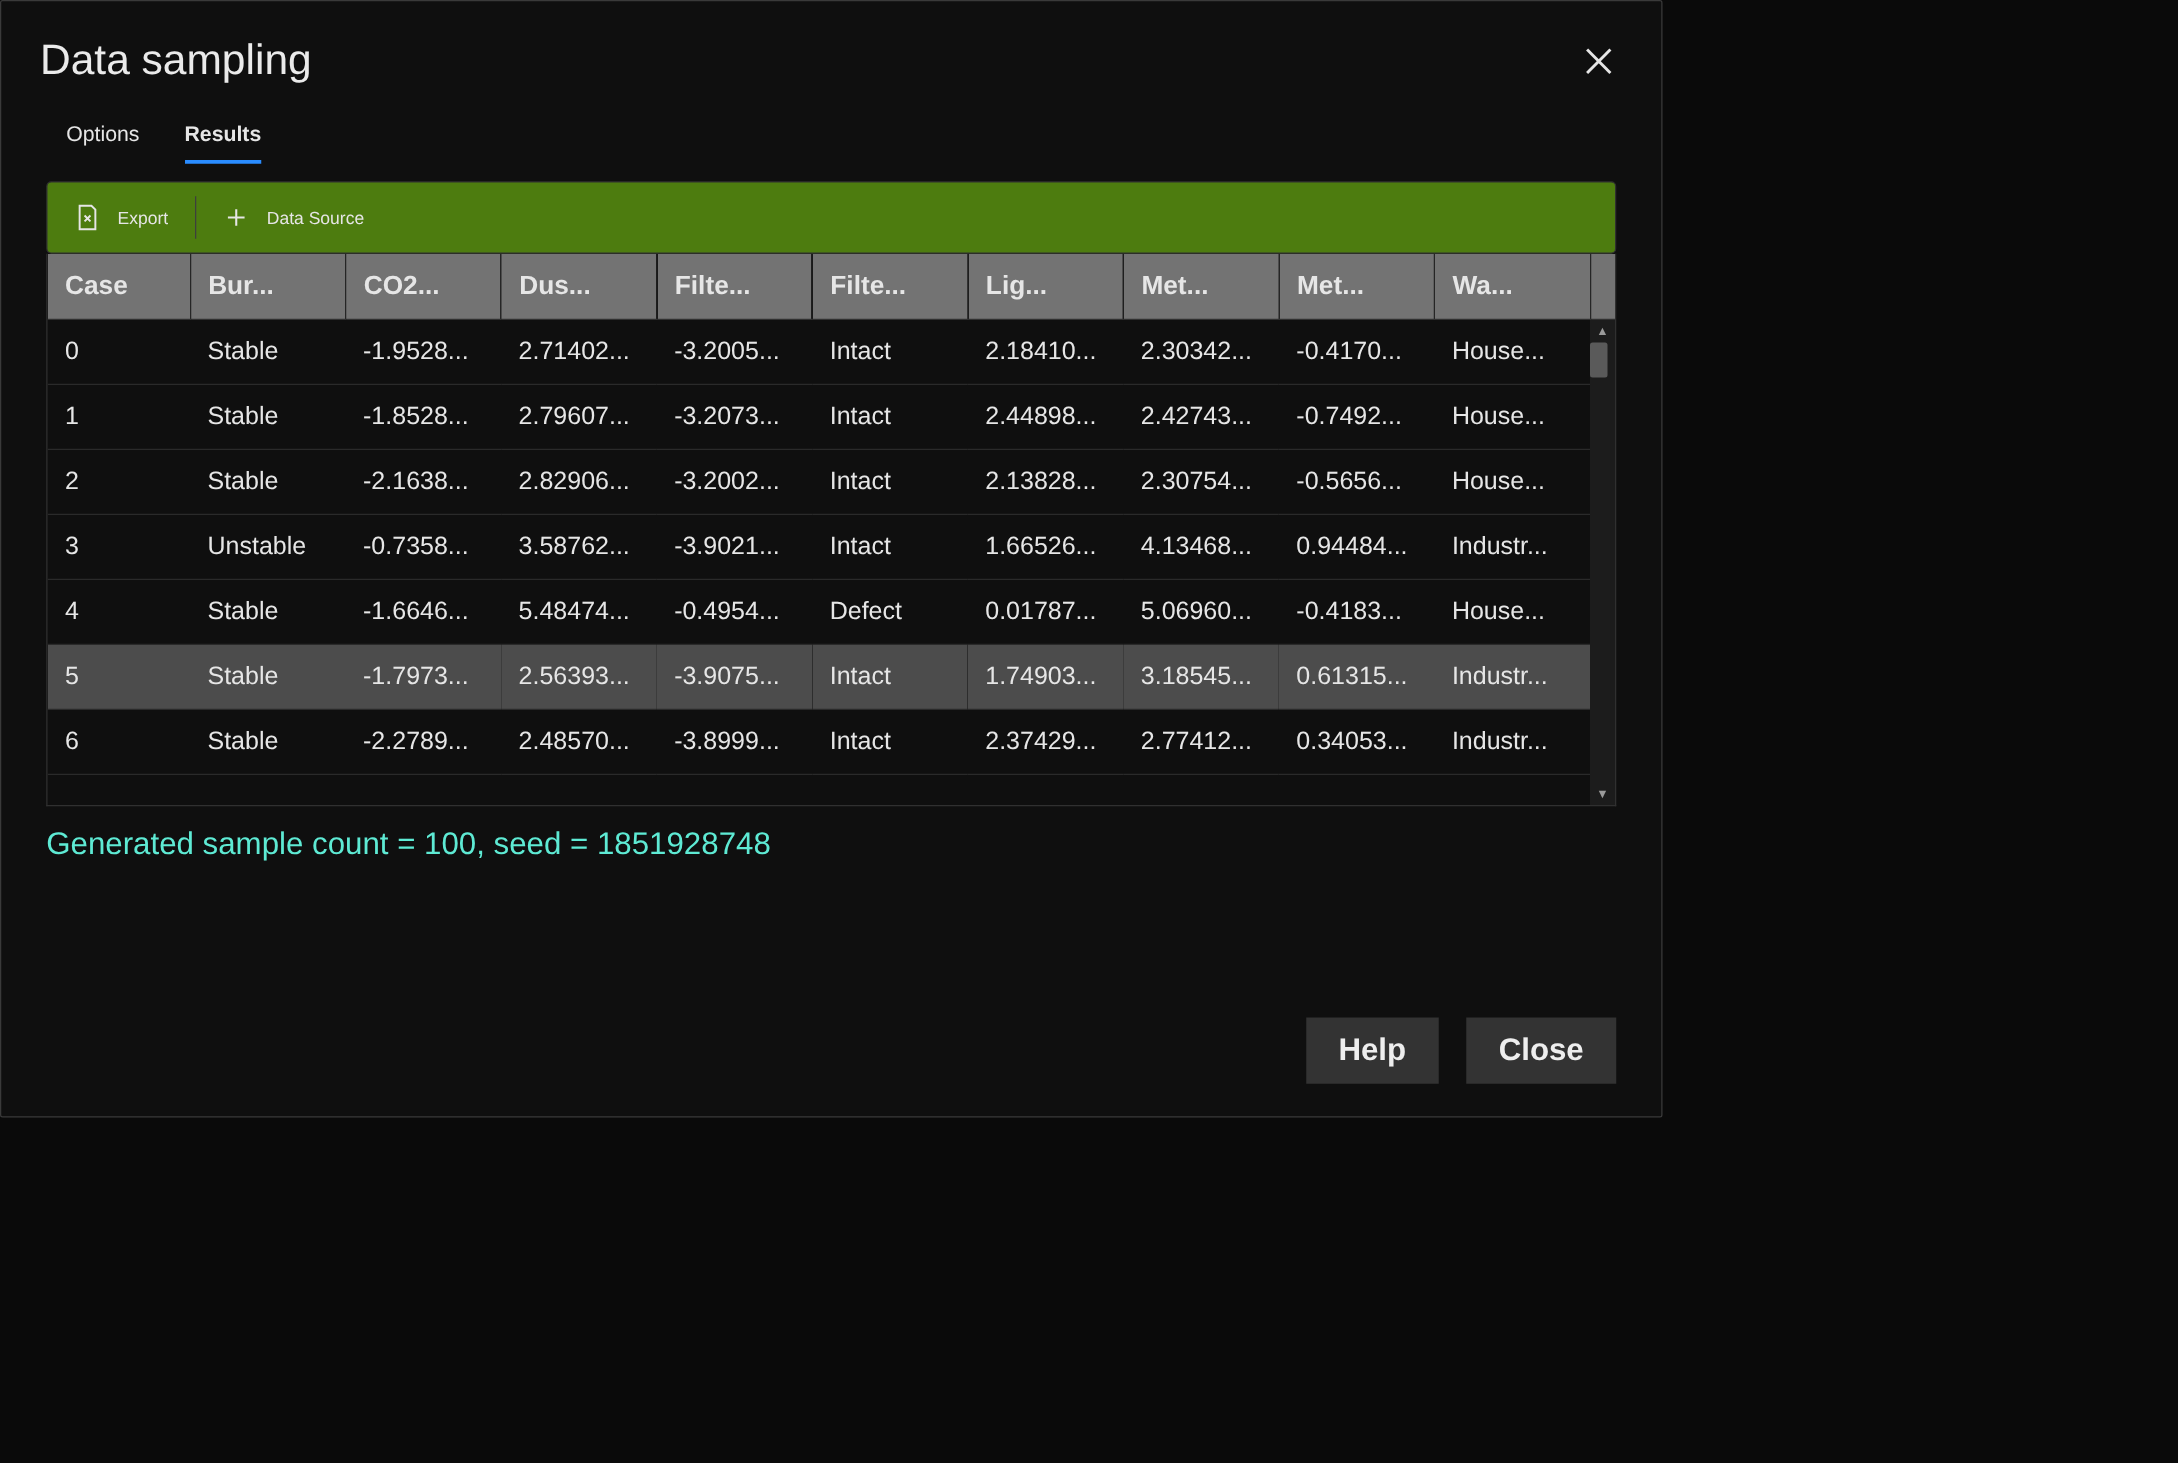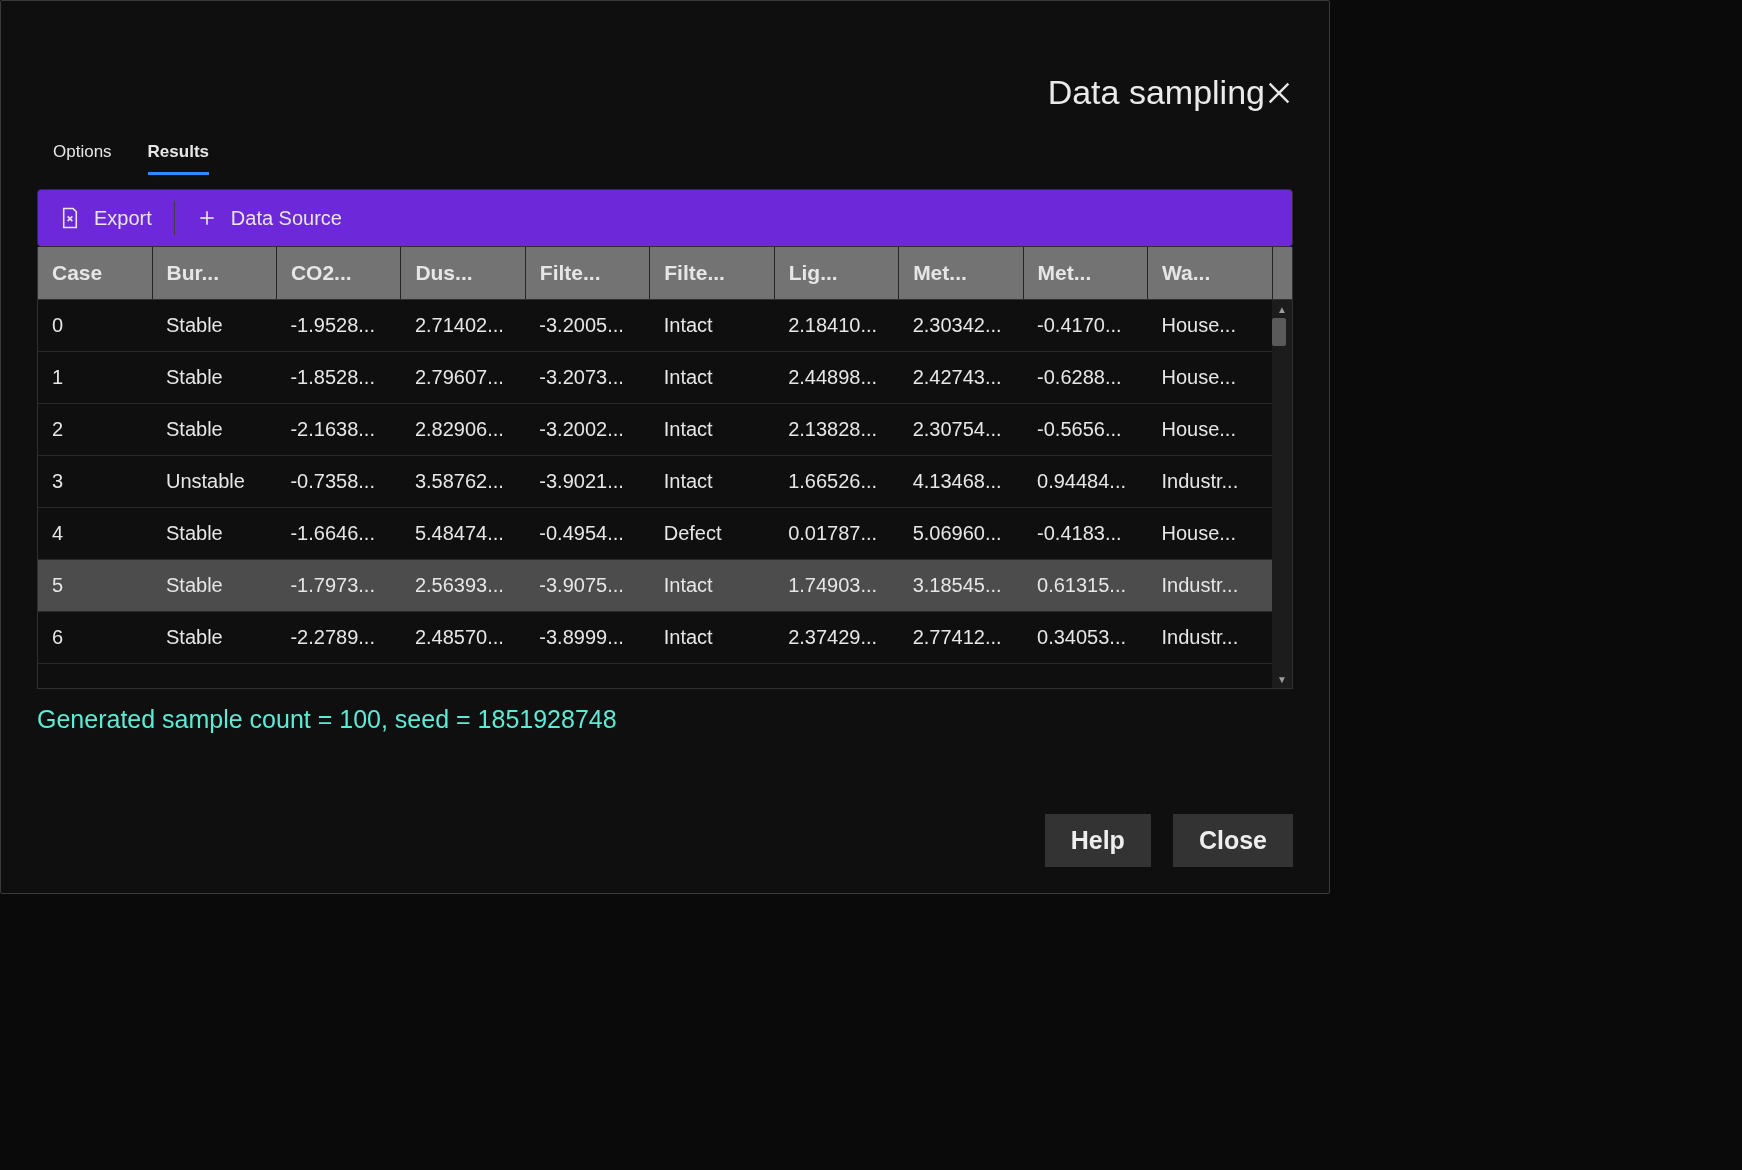--- a/index.html
+++ b/index.html
@@ -18,23 +18,22 @@
     background: #0f0f0f;
     border: 1px solid #3a3a3a;
     border-radius: 2px;
     position: relative;
     display: flex;
     flex-direction: column;
   }
   .titlebar {
     display: flex;
     align-items: center;
-    justify-content: flex-end;
+    justify-content: space-between;
     padding: 28px 36px 12px 31px;
-    margin-top: 44px;
   }
   .titlebar h1 {
     font-size: 34px;
     font-weight: 500;
     color: #eaeaea;
   }
   .close-x {
     width: 28px; height: 28px;
     cursor: pointer;
     color: #e6e6e6;
@@ -52,27 +51,27 @@
     cursor: pointer;
     color: #e6e6e6;
   }
   .tab.active {
     font-weight: 600;
     border-bottom: 3px solid #2a8cff;
   }
 
   .toolbar {
     margin: 14px 36px 0 36px;
-    background: #6d28d9;
+    background: #4d7c0f;
     border: 1px solid #303030;
     border-radius: 4px;
     display: flex;
     align-items: center;
     height: 58px;
-    font-size: 20px;
+    font-size: 14px;
   }
   .toolbar .tb-item {
     display: flex;
     align-items: center;
     gap: 14px;
     padding: 0 22px;
     height: 100%;
     cursor: pointer;
   }
   .toolbar .divider {
@@ -261,21 +260,21 @@
           </tr>
           <tr>
             <td>1</td>
             <td>Stable</td>
             <td>-1.8528...</td>
             <td>2.79607...</td>
             <td>-3.2073...</td>
             <td>Intact</td>
             <td>2.44898...</td>
             <td>2.42743...</td>
-            <td>-0.6288...</td>
+            <td>-0.7492...</td>
             <td>House...</td>
             <td class="col-scroll"></td>
           </tr>
           <tr>
             <td>2</td>
             <td>Stable</td>
             <td>-2.1638...</td>
             <td>2.82906...</td>
             <td>-3.2002...</td>
             <td>Intact</td>

